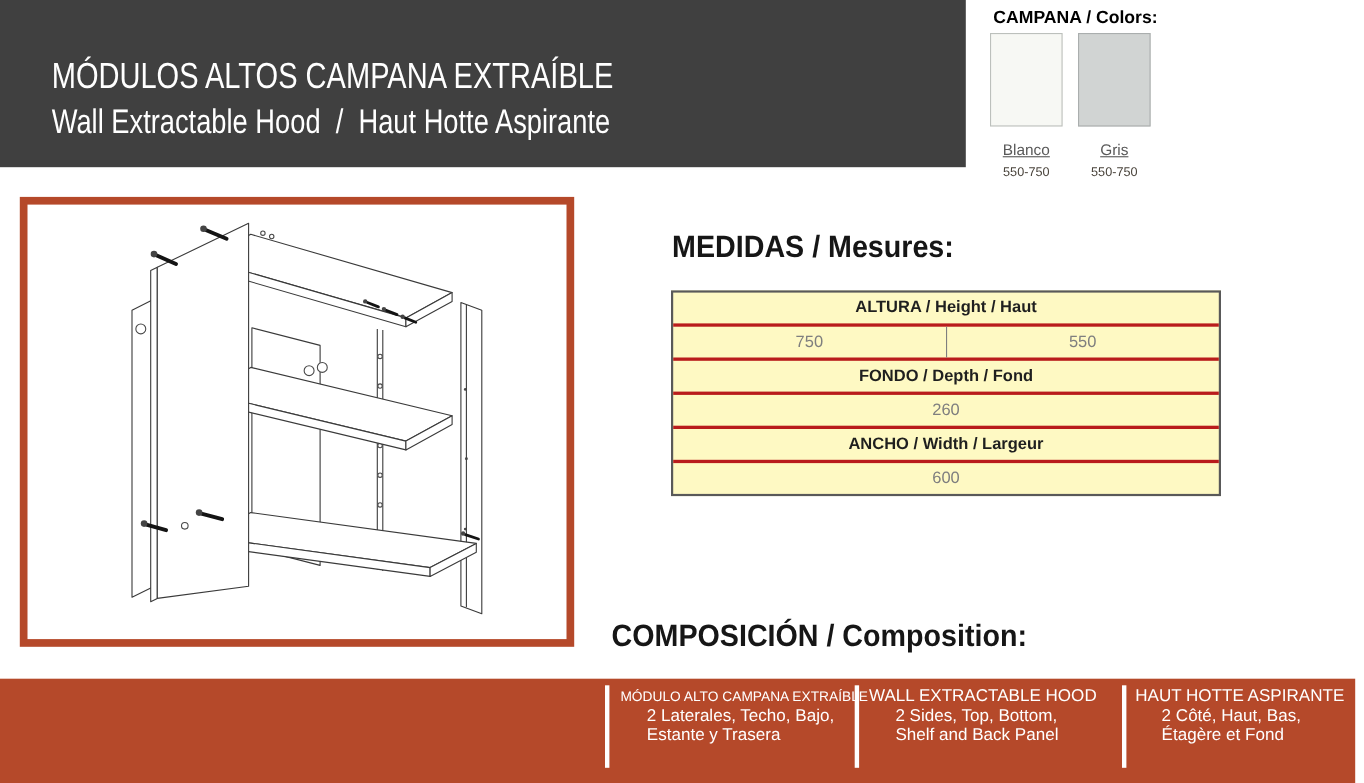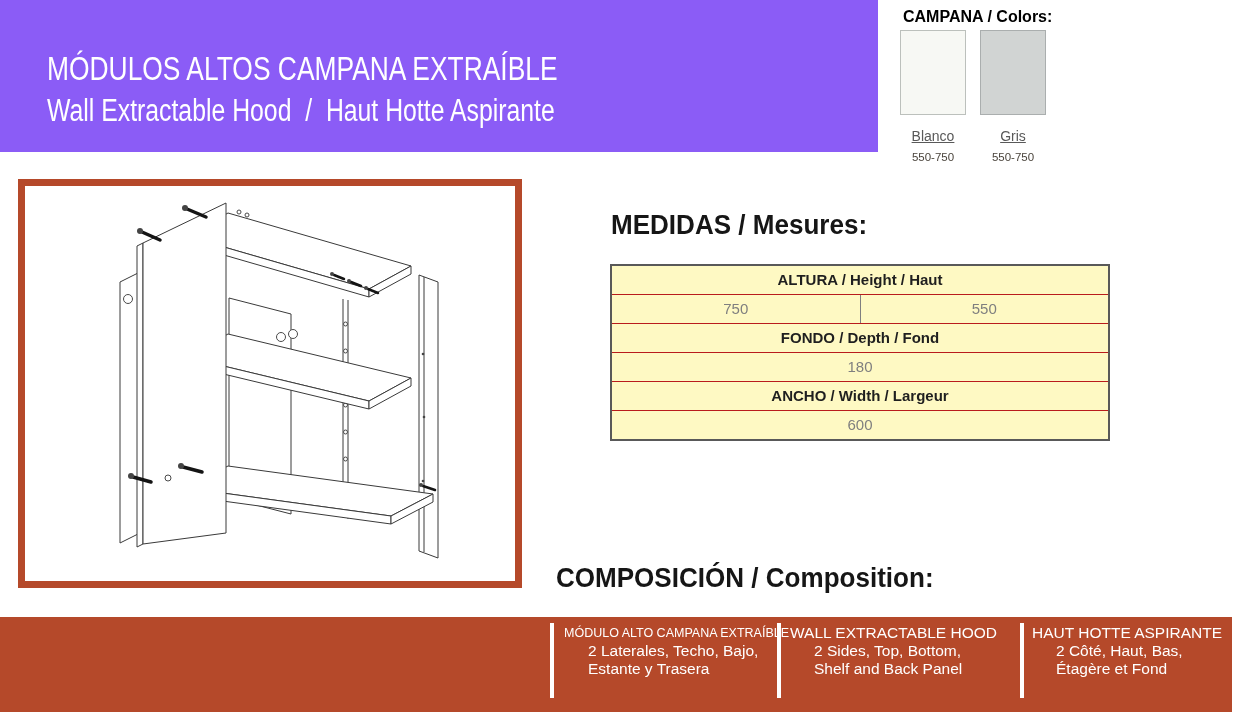--- a/index.html
+++ b/index.html
@@ -1,21 +1,21 @@
 <!DOCTYPE html>
 <html><head>
 <meta charset="utf-8">
 <style>
   html,body { margin:0; padding:0; }
   body {
     width:1240px; height:712px; position:relative; overflow:hidden;
     background:#ffffff; font-family:"Liberation Sans", sans-serif;
   }
   
-  .banner { position:absolute; left:0; top:0; width:878px; height:152px; background:#8b5cf6; }
+  .banner { position:absolute; left:0; top:0; width:878px; height:152px; background:#404040; }
   .banner-title {
     position:absolute; left:47px; top:50px; color:#fff; font-size:33px;
     white-space:pre; transform:scaleX(.8); transform-origin:left top;
   }
   .banner-subtitle {
     position:absolute; left:47px; top:93px; color:#fff; font-size:31px;
     white-space:pre; transform:scaleX(.8); transform-origin:left top;
   }
   
   .colors-heading { position:absolute; left:903px; top:8px; font-size:16px; font-weight:bold; color:#000; }
@@ -35,21 +35,21 @@
   .medidas-heading, .composicion-heading {
     position:absolute; font-size:28px; font-weight:bold; color:#161616;
     white-space:pre; transform:scaleX(.93); transform-origin:left top;
   }
   .medidas-heading { left:611px; top:209px; }
   .composicion-heading { left:556px; top:562px; }
   .mtable {
     position:absolute; left:610px; top:264px; width:500px;
     box-sizing:border-box; border:2px solid #595959; background:#fef9c3;
   }
-  .mrow { height:28px; line-height:28px; text-align:center; font-size:15px; border-top:1px solid #b91c1c; }
+  .mrow { height:28px; line-height:28px; text-align:center; font-size:15px; border-top:3px solid #b91c1c; }
   .mrow:first-child { border-top:none; }
   .mrow.hdr { font-weight:bold; color:#1f1f1f; }
   .mrow.val { color:#7f7f7f; }
   .mrow.split { display:flex; }
   .mrow.split .cell { flex:1; }
   .mrow.split .cell.first { border-right:1px solid #7f7f7f; }
   
   .comp-band { position:absolute; left:0; top:617px; width:1232px; height:109px; background:#b5492a; }
   .comp-bar { position:absolute; top:6px; width:4px; height:75px; background:#fff; }
   .bar1 { left:550px; } .bar2 { left:777px; } .bar3 { left:1020px; }
@@ -147,21 +147,21 @@
 
 <div class="medidas-heading">MEDIDAS / Mesures:</div>
 
 <div class="mtable">
   <div class="mrow hdr">ALTURA / Height / Haut</div>
   <div class="mrow val split">
     <div class="cell first">750</div>
     <div class="cell">550</div>
   </div>
   <div class="mrow hdr">FONDO / Depth / Fond</div>
-  <div class="mrow val">180</div>
+  <div class="mrow val">260</div>
   <div class="mrow hdr">ANCHO / Width / Largeur</div>
   <div class="mrow val">600</div>
 </div>
 
 <div class="composicion-heading">COMPOSICIÓN / Composition:</div>
 
 <div class="comp-band">
   <div class="comp-bar bar1"></div>
   <div class="comp-bar bar2"></div>
   <div class="comp-bar bar3"></div>

